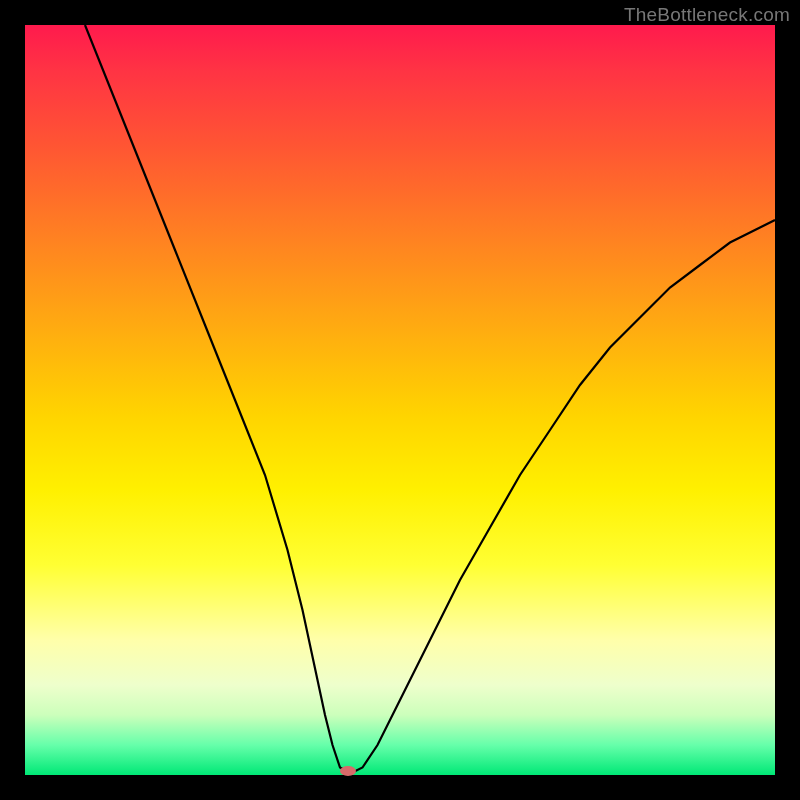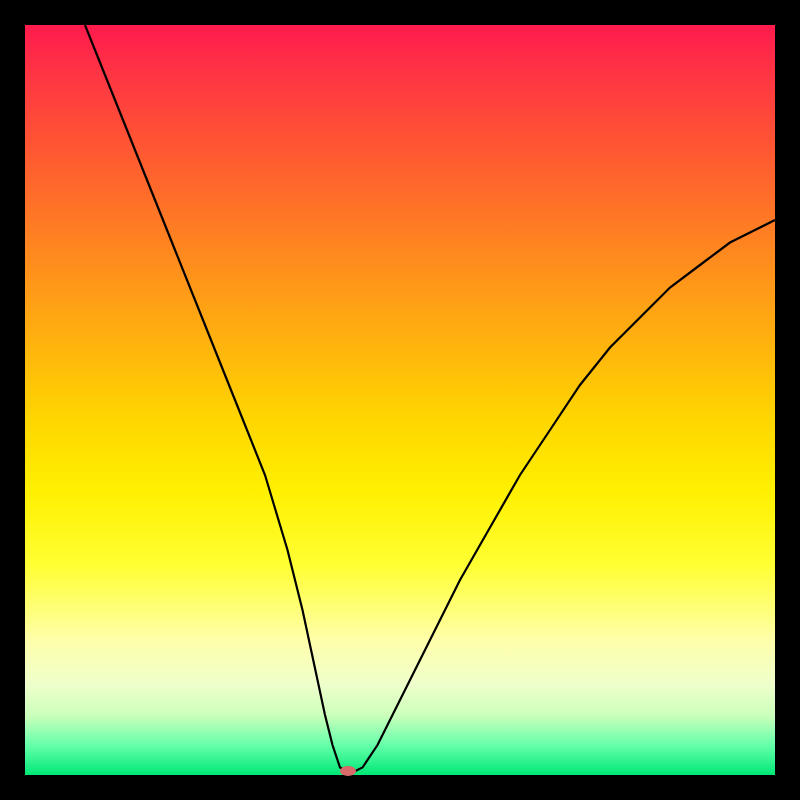--- a/index.html
+++ b/index.html
@@ -68,13 +68,14 @@
 </head>
 <body>
 
 <div class="frame">
   <div class="plot-area">
     <svg class="curve-svg" viewBox="0 0 750 750" preserveAspectRatio="none">
       <path id="curve-path" fill="none" stroke="#000" stroke-width="2.2" d="M60.00 0.00 L90.00 75.00 L120.00 150.00 L150.00 225.00 L180.00 300.00 L210.00 375.00 L240.00 450.00 L262.50 525.00 L277.50 585.00 L288.75 637.50 L300.00 690.00 L307.50 720.00 L315.00 742.50 L322.50 746.25 L330.00 746.25 L337.50 742.50 L352.50 720.00 L375.00 675.00 L405.00 615.00 L435.00 555.00 L465.00 502.50 L495.00 450.00 L525.00 405.00 L555.00 360.00 L585.00 322.50 L615.00 292.50 L645.00 262.50 L675.00 240.00 L705.00 217.50 L735.00 202.50 L750.00 195.00 "></path>
     </svg>
     <div class="dot" id="marker-dot" style="left: 322.5px; top: 746.25px;"></div>
   </div>
+  <div class="watermark">TheBottleneck.com</div>
 </div>
 
 </body></html>

